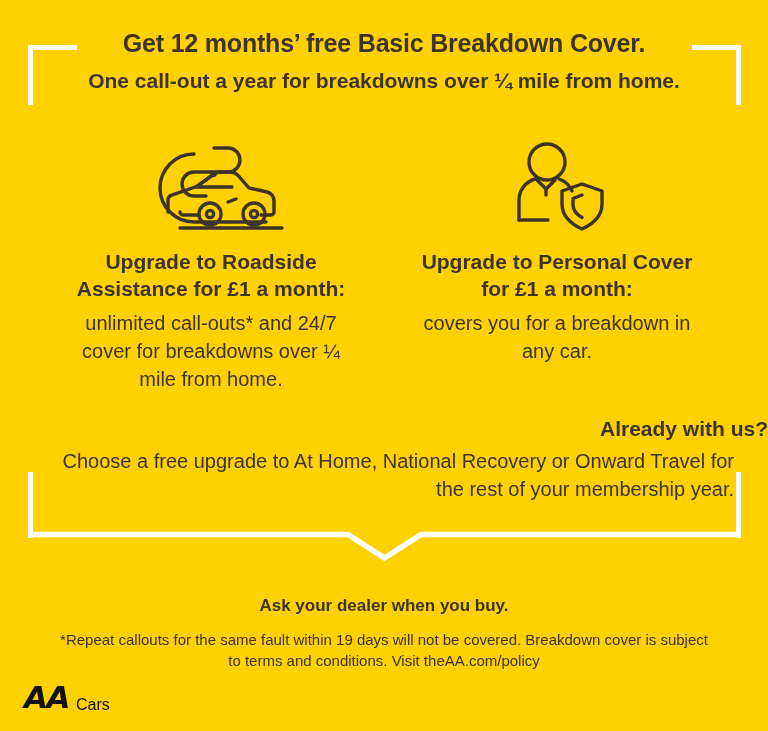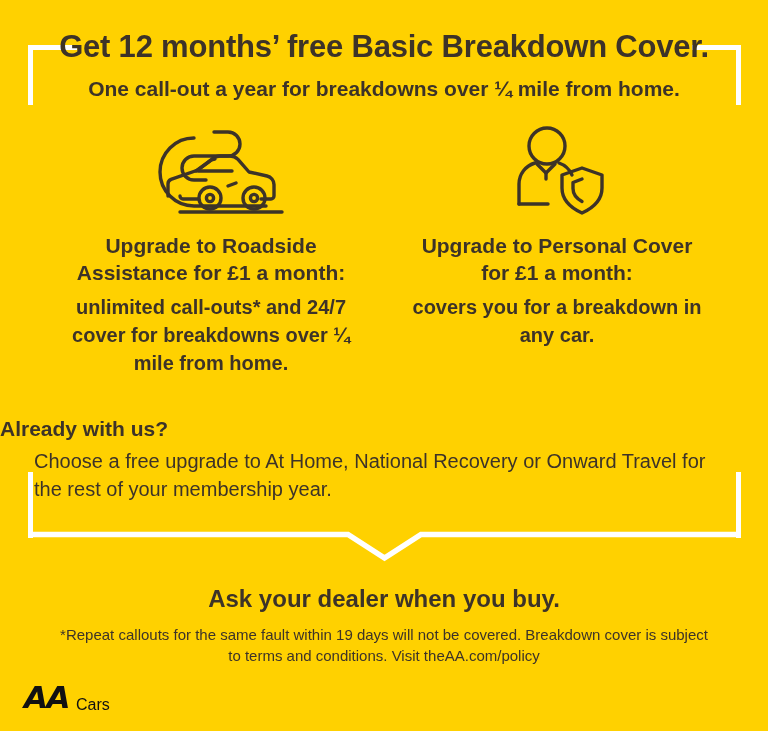--- a/index.html
+++ b/index.html
@@ -45,38 +45,38 @@
 
   
   .header {
     position: absolute;
     left: 0;
     top: 28px;
     width: 768px;
     text-align: center;
   }
   .headline {
-    font-size: 31px;
+    font-size: 25px;
     font-weight: bold;
     letter-spacing: -0.2px;
     margin: 0;
     line-height: 1.25;
   }
   .subhead {
     font-size: 21px;
     font-weight: bold;
     margin: 8px 0 0 0;
     line-height: 1.3;
   }
 
   
   .columns {
     position: absolute;
     left: 0;
-    top: 122px;
+    top: 138px;
     width: 768px;
     display: flex;
     justify-content: center;
     align-items: flex-start;
   }
   .col {
     width: 346px;
     text-align: center;
   }
   .icon-wrap {
@@ -87,33 +87,33 @@
   }
   .col-title {
     font-size: 21px;
     font-weight: bold;
     line-height: 1.3;
     margin: 10px 0 0 0;
     padding: 0 30px;
   }
   .col-body {
     font-size: 20px;
-    font-weight: bold;
+    font-weight: normal;
     line-height: 1.42;
     margin: 6px 0 0 0;
     padding: 0 24px;
   }
 
   
   .already {
     position: absolute;
     left: 0;
     top: 415px;
     width: 768px;
-    text-align: left;
+    text-align: right;
   }
   .already-title {
     font-size: 21px;
     font-weight: bold;
     margin: 0;
     line-height: 1.3;
   }
   .already-body {
     font-size: 20px;
     margin: 6px 0 0 0;
@@ -123,23 +123,23 @@
 
   
   .footer {
     position: absolute;
     left: 0;
     top: 583px;
     width: 768px;
     text-align: center;
   }
   .footer-cta {
-    font-size: 24px;
-    font-weight: bold;
-    margin: 0;
+    font-size: 17px;
+    font-weight: bold;
+    margin: 12px;
     line-height: 1.3;
   }
   .footer-smallprint {
     font-size: 15px;
     margin: 10px 0 0 0;
     line-height: 1.42;
     padding: 0 52px;
   }
 
   

